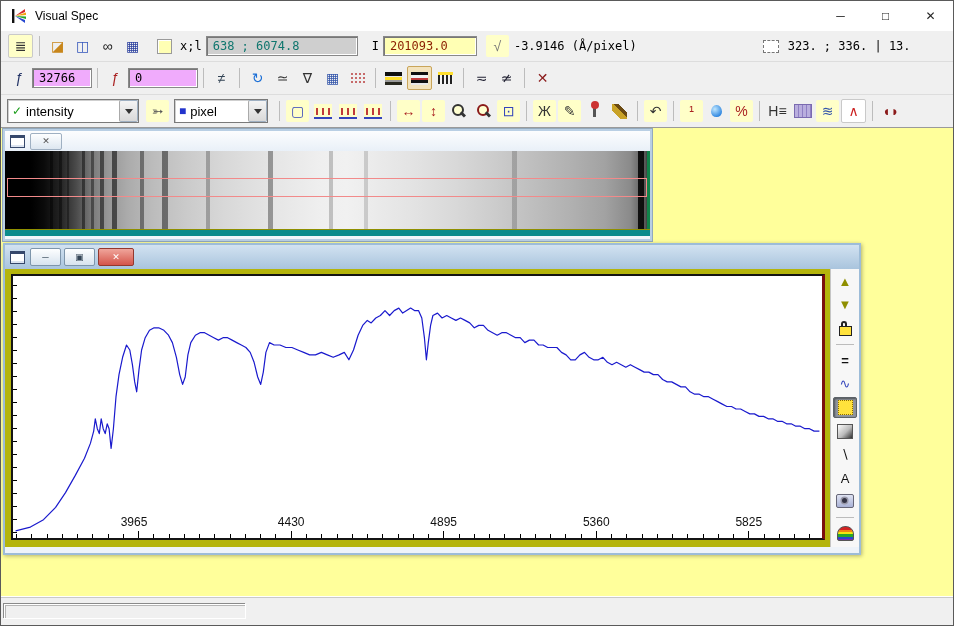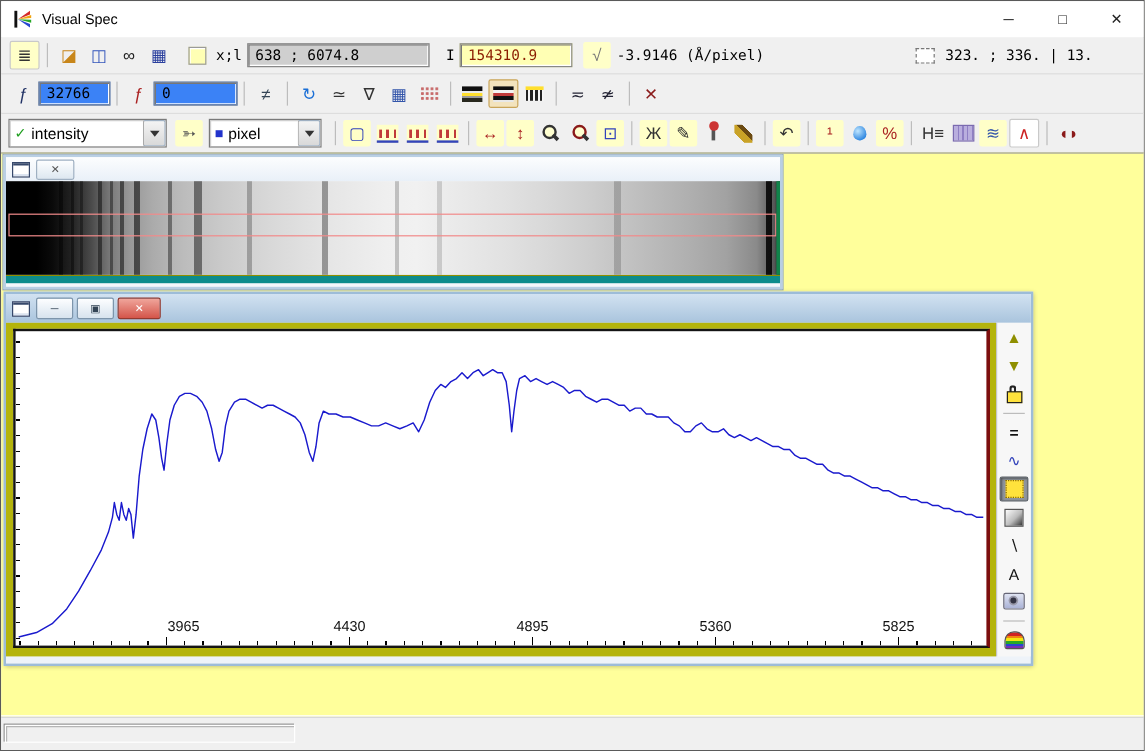--- a/index.html
+++ b/index.html
@@ -20,23 +20,23 @@
   #tb2{height:32px;border-top:1px solid #dddddd}
   #tb3{height:32px;border-top:1px solid #dddddd}
   .icongroup{display:flex;align-items:center}
   .ti{min-width:23px;height:22px;display:inline-flex;align-items:center;justify-content:center;font-size:14px;margin:0 1px;border-radius:2px}
   .ti.bd{border:1px solid #c9c9c9;background:#fdfdf0}
   .ti.pressed{background:#f3e3bd;border:1px solid #c9a55a}
   .tsep{width:1px;height:20px;background:#bcbcbc;margin:0 5px;align-self:center}
   .tlabel{font-size:13px;margin:0 4px;color:#000}
   .mono{font-family:"DejaVu Sans Mono",monospace;font-size:12px}
   .fld{height:18px;display:inline-flex;align-items:center;padding:0 6px;font-family:"DejaVu Sans Mono",monospace;font-size:12px;border:1px solid #888;box-shadow:inset 1px 1px 0 #777,inset -1px -1px 0 #fff}
-  .fld.gray{background:#cfcfcf;color:#000000;width:138px}
+  .fld.gray{background:#cfcfcf;color:#0f766e;width:138px}
   .fld.yellow{background:#ffffb4;color:#8b1d00;width:80px}
-  .fld.white{background:#3b82f6;color:#000}
+  .fld.white{background:#f0abfc;color:#000}
   .chk3d{width:13px;height:13px;background:#ffffb4;border:1px solid #9a9a9a;box-shadow:inset 1px 1px 0 #fff;margin:0 4px 0 12px}
   
   .combo{display:flex;align-items:center;height:22px;background:#fff;border:1px solid #7a7a7a;box-shadow:inset 1px 1px 0 #cfcfcf;margin-right:6px}
   .combo .pre{margin:0 4px;font-size:12px}
   .combo .val{flex:1;font-size:13px;color:#000000}
   .combo .cbtn{width:17px;height:20px;background:linear-gradient(#f4f4f4,#d9d9d9);border-left:1px solid #aaa;display:flex;align-items:center;justify-content:center}
   .combo .arr{width:0;height:0;border-left:4px solid transparent;border-right:4px solid transparent;border-top:5px solid #333}
   
   .ti i{display:block}
   .ic-dashed{width:14px;height:11px;border:1px dashed #777;background:#fff}
@@ -124,21 +124,21 @@
         <span class="tsep"></span>
         <span class="ti" style="color: rgb(200, 134, 26);">◪</span>
         <span class="ti" style="color: rgb(51, 85, 187);">◫</span>
         <span class="ti" style="color: rgb(26, 26, 26);">∞</span>
         <span class="ti" style="color: rgb(42, 63, 158);">▦</span>
       </span>
     <span class="chk3d"></span>
     <span class="tlabel mono">x;l</span>
     <span class="fld gray">638 ; 6074.8</span>
     <span class="tlabel mono" style="margin-left:14px">I</span>
-    <span class="fld yellow">154310.9</span>
+    <span class="fld yellow">201093.0</span>
     <span class="icongroup" style="margin-left:8px">
         <span class="ti" style="color: rgb(119, 119, 119); background: rgb(255, 255, 200);">√</span>
       </span>
     <span class="tlabel mono">-3.9146 (Å/pixel)</span>
     <span class="icongroup" style="margin-left:118px">
         <span class="ti">
           <i class="ic-dashed"></i>
         </span>
       </span>
     <span class="tlabel mono">323. ; 336. |  13.</span>
@@ -347,21 +347,21 @@
                 <line x1="0" x2="4" y1="100.0" y2="100.0" stroke="#000" shape-rendering="crispEdges"></line>
                 <line x1="0" x2="4" y1="87.0" y2="87.0" stroke="#000" shape-rendering="crispEdges"></line>
                 <line x1="0" x2="4" y1="74.0" y2="74.0" stroke="#000" shape-rendering="crispEdges"></line>
                 <line x1="0" x2="4" y1="61.0" y2="61.0" stroke="#000" shape-rendering="crispEdges"></line>
                 <line x1="0" x2="4" y1="48.0" y2="48.0" stroke="#000" shape-rendering="crispEdges"></line>
                 <line x1="0" x2="4" y1="35.0" y2="35.0" stroke="#000" shape-rendering="crispEdges"></line>
                 <line x1="0" x2="4" y1="22.0" y2="22.0" stroke="#000" shape-rendering="crispEdges"></line>
                 <line x1="0" x2="4" y1="9.0" y2="9.0" stroke="#000" shape-rendering="crispEdges"></line>
                 <polyline points="2.6,254.8 17.4,251.1 30.5,243.7 42.6,231.4 52.5,216.6 62.3,199.4 71.5,182.2 77.4,167.4 80.7,155.1 82.3,142.8 84.3,152.7 86.3,157.6 88.2,142.8 90.2,152.7 92.2,157.6 94.2,147.8 96.1,152.7 98.1,172.4 100.4,152.7 103.0,120.7 106.0,98.6 109.6,81.3 113.5,69.0 116.8,74.0 119.4,88.7 121.7,105.9 123.7,115.8 126.0,93.6 128.6,74.0 132.2,61.7 136.5,54.3 141.1,51.8 145.7,51.8 150.9,54.3 155.5,59.2 159.4,66.6 163.4,81.3 166.7,98.6 169.6,108.4 172.2,101.0 174.9,78.9 177.8,66.6 182.4,59.2 187.0,56.7 191.6,56.7 196.2,59.2 200.8,61.7 205.4,64.1 210.0,61.7 214.6,61.7 219.1,64.1 223.7,66.6 228.3,69.0 232.9,71.5 237.2,76.4 241.1,86.3 244.7,101.0 247.7,108.4 250.3,96.1 252.9,76.4 256.5,66.6 261.1,69.0 267.0,69.0 272.9,71.5 278.9,71.5 284.8,74.0 290.7,76.4 296.6,78.9 302.5,78.9 308.4,76.4 314.3,78.9 320.2,81.3 326.1,78.9 331.3,76.4 335.9,83.8 340.5,74.0 345.1,59.2 349.7,49.4 354.3,44.4 358.2,46.9 362.8,42.0 367.4,39.5 372.0,34.6 376.6,39.5 381.2,34.6 385.8,32.1 389.7,37.1 393.7,34.6 397.6,32.1 401.5,34.6 405.5,34.6 408.8,42.0 411.4,61.7 413.4,83.8 415.3,66.6 417.6,49.4 419.9,39.5 424.5,37.1 429.1,42.0 433.7,39.5 438.3,42.0 442.9,44.4 447.5,42.0 452.1,44.4 456.7,46.9 461.3,51.8 465.8,49.4 470.4,49.4 475.0,54.3 479.6,56.7 484.2,59.2 488.8,56.7 493.4,56.7 498.0,59.2 502.6,61.7 507.2,61.7 511.8,66.6 516.4,64.1 521.0,64.1 525.6,69.0 530.1,69.0 534.7,71.5 539.3,71.5 543.9,71.5 548.5,76.4 553.1,78.9 557.7,83.8 562.3,83.8 566.9,78.9 571.5,76.4 576.1,81.3 580.7,83.8 585.3,83.8 589.9,81.3 594.4,86.3 599.0,88.7 603.6,86.3 608.2,88.7 612.8,91.2 617.4,88.7 622.0,91.2 626.6,93.6 631.2,96.1 635.8,96.1 640.4,98.6 645.0,98.6 649.6,103.5 654.2,105.9 658.7,105.9 663.3,108.4 667.9,110.9 672.5,110.9 677.1,115.8 681.7,118.2 686.3,118.2 690.9,120.7 695.5,120.7 700.1,123.2 704.7,125.6 709.3,128.1 713.9,130.5 718.5,130.5 723.0,133.0 727.6,133.0 732.2,135.5 736.8,137.9 741.4,137.9 746.0,140.4 750.6,140.4 755.2,142.8 759.8,142.8 764.4,145.3 769.0,145.3 773.6,147.8 778.2,147.8 782.8,150.2 787.3,150.2 791.9,152.7 796.5,152.7 801.1,155.1 806.4,155.1" fill="none" stroke="#1a1acd" stroke-width="1.2" stroke-linejoin="round"></polyline>
               </svg>
-              <div class="xlab" style="left: 140px;">3965</div>
+              <div class="xlab" style="left: 121px;">3965</div>
               <div class="xlab" style="left: 278.2px;">4430</div>
               <div class="xlab" style="left: 430.7px;">4895</div>
               <div class="xlab" style="left: 583.3px;">5360</div>
               <div class="xlab" style="left: 735.8px;">5825</div>
             </div>
         </div>
         <div class="vtools">
             <span class="ti" style="color: rgb(143, 143, 0);">▲</span>
             <span class="ti" style="color: rgb(143, 143, 0);">▼</span>
             <span class="ti">

